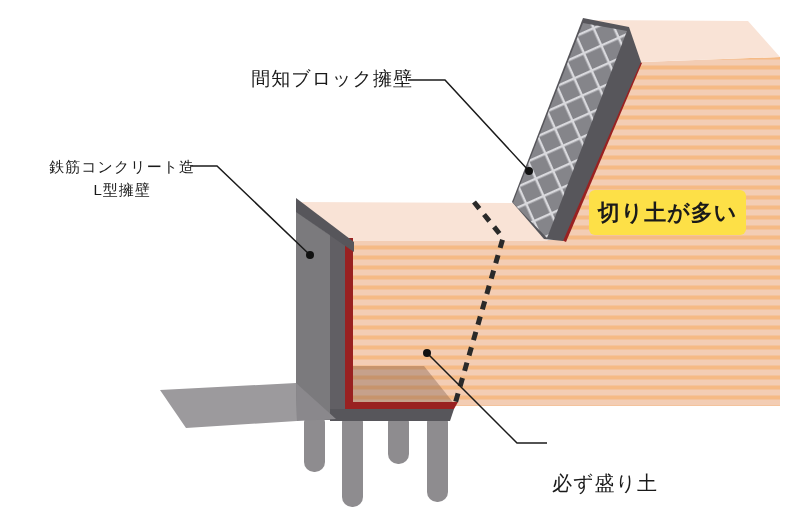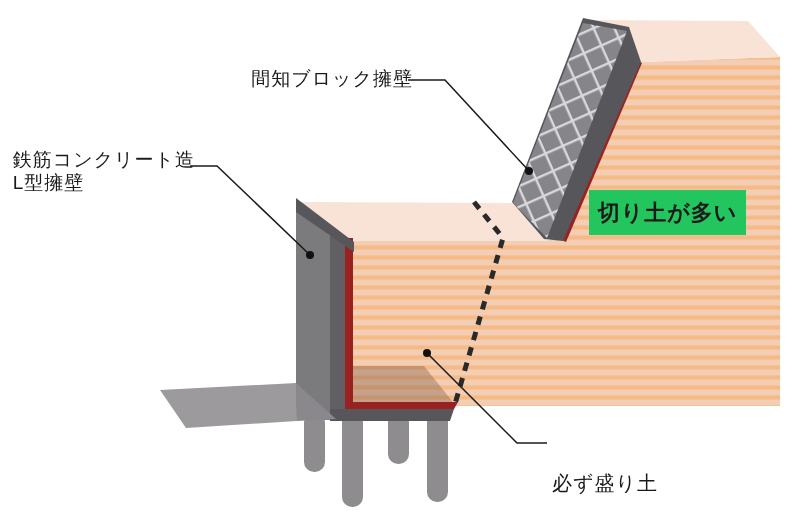--- a/index.html
+++ b/index.html
@@ -1,25 +1,25 @@
 <!DOCTYPE html>
 <html><head>
 <meta charset="utf-8">
 <style>
   html,body{margin:0;padding:0;background:#fff;}
   .stage{position:relative;width:800px;height:527px;background:#fff;overflow:hidden;
          font-family:Liberation Sans, sans-serif;color:#1a1a1a;padding-left:8px;}
   .stage svg{position:absolute;left:0;top:0;}
   .lbl{position:absolute;white-space:pre;line-height:23px;letter-spacing:1px;}
   .lbl-kenchi{top:67px;right:395px;font-size:19px;text-align:right;}
-  .lbl-rc{top:148px;right:613px;font-size:19px;text-align:left;}
+  .lbl-rc{top:155px;right:613px;font-size:15px;text-align:center;}
   .lbl-morido{top:432px;left:552px;font-size:20px;margin-top:40px;}
-  .cutbox{position:absolute;left:589px;top:190px;width:157px;height:45px;background:#22c55e;
+  .cutbox{position:absolute;left:589px;top:190px;width:157px;height:45px;background:#fde047;
           display:flex;align-items:center;justify-content:center;
-          font-size:22px;font-weight:bold;letter-spacing:1px;}
+          font-size:22px;font-weight:bold;letter-spacing:1px;border-radius:6px;}
 </style>
 </head>
 <body>
 
 <div class="stage">
 
   <svg width="800" height="527" viewBox="0 0 800 527">
     <defs>
       <pattern id="soilStripes" width="10" height="10" patternUnits="userSpaceOnUse">
         <rect width="10" height="10" fill="#f3cdb4"></rect>

